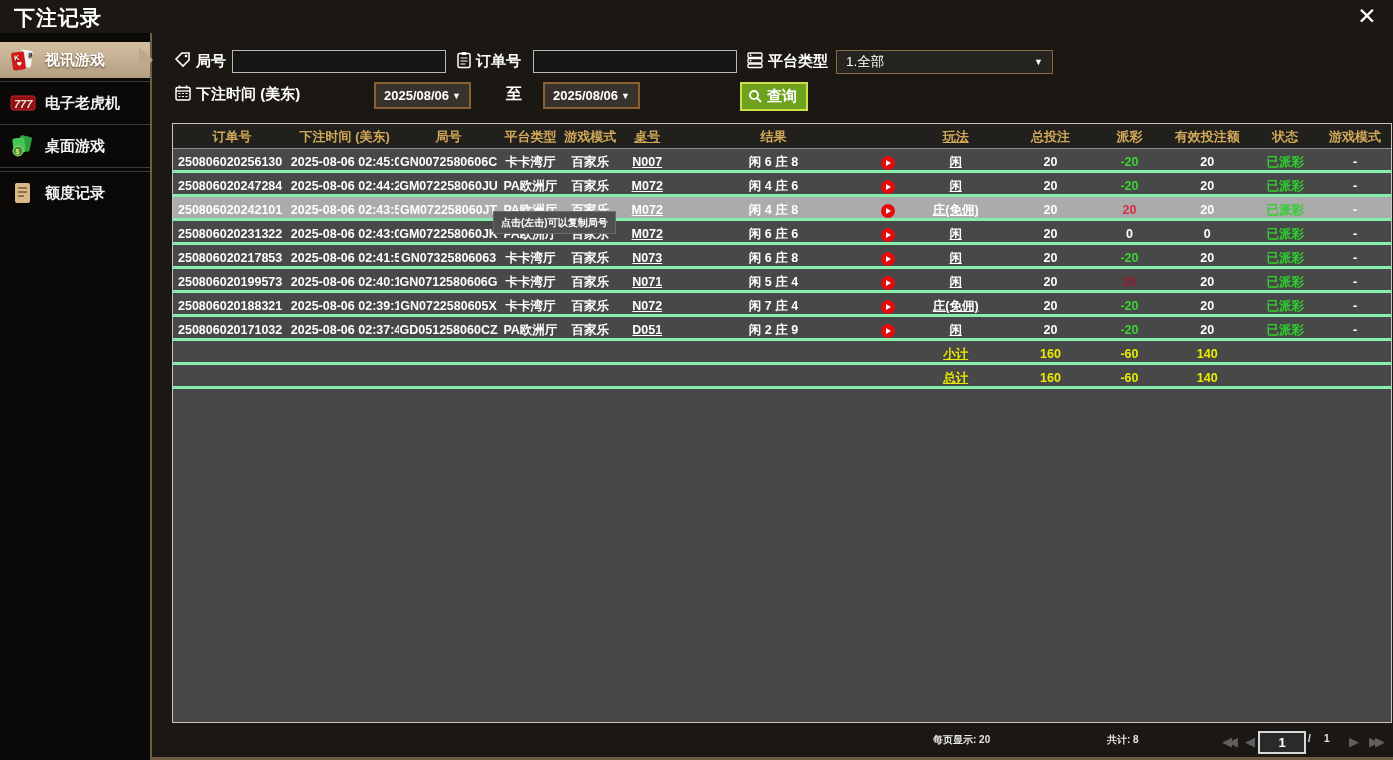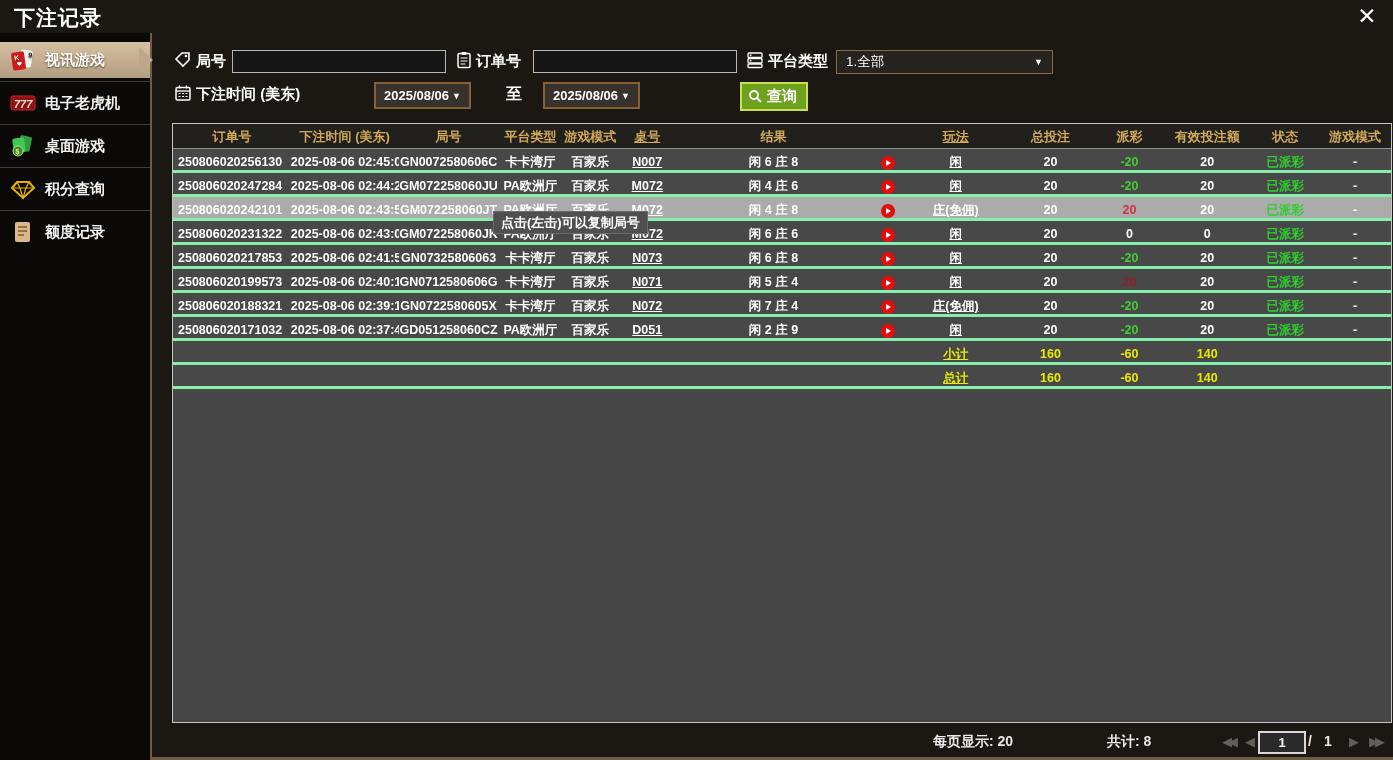--- a/index.html
+++ b/index.html
@@ -56,23 +56,23 @@
   .head .c0{text-align:center;padding-left:0;}
   .head .c1{text-align:center;}
   .neg{color:#3ed233;}
   .pos{color:#d32f45;}
   .pos-dim{color:#8e1f2c;}
   .zero{color:#fff;}
   .status-green{color:#2fcf2f;}
   .sum .cell{color:#eaea00;}
   .play-btn{display:inline-block;width:14px;height:14px;border-radius:50%;background:#e60c0c;vertical-align:middle;position:relative;cursor:pointer;}
   .play-btn::after{content:"";position:absolute;left:5px;top:4px;border:3.5px solid transparent;border-left:5px solid #fff;}
-  .tooltip{position:absolute;left:493px;top:211px;height:21px;line-height:21px;padding:0 7px;background:#4f4f4f;border:1px solid #6b6b6b;color:#fff;font-size:13px;font-weight:bold;white-space:nowrap;z-index:6;}
-  
-  .pg-text{position:absolute;color:#e8e8e8;font-size:14px;font-weight:bold;white-space:nowrap;text-align:center;}
+  .tooltip{position:absolute;left:493px;top:211px;height:21px;line-height:21px;padding:0 7px;background:#4f4f4f;border:1px solid #6b6b6b;color:#fff;font-size:10px;font-weight:bold;white-space:nowrap;z-index:6;}
+  
+  .pg-text{position:absolute;color:#e8e8e8;font-size:10px;font-weight:bold;white-space:nowrap;text-align:center;}
   .pg-arrow{position:absolute;color:#5f5f5f;font-size:13px;font-weight:bold;cursor:pointer;}
   .pg-arrow.dbl{letter-spacing:-4px;}
   .page-input{position:absolute;left:1258px;top:731px;width:40px;height:17px;background:#2a2a2a;border:2px solid #d9d9d9;color:#fff;font-size:13px;font-weight:bold;text-align:center;outline:none;}
   svg{display:block;}
 </style>
 </head>
 <body>
 
 <div class="title">下注记录</div>
 <div class="close-btn">✕</div>
@@ -107,29 +107,20 @@
           <svg width="26" height="22" viewBox="0 0 26 22">
             <rect x="9" y="1" width="12" height="15" rx="2" fill="#2e9e3e" transform="rotate(12 15 8)"></rect>
             <rect x="3" y="3" width="12" height="15" rx="2" fill="#44c653" transform="rotate(-8 9 10)"></rect>
             <circle cx="8" cy="16" r="5" fill="#2f8f3c" stroke="#bfe06a" stroke-width="1"></circle>
             <text x="5.5" y="18.8" font-size="7" font-weight="bold" fill="#ffe96a">$</text>
           </svg>
         </span>
         <span>桌面游戏</span>
       </div>
       <div class="menu-divider"></div>
-      <div class="menu-item">
-        <span class="mi">
-          <svg width="26" height="22" viewBox="0 0 26 22">
-            <path d="M7 4 L19 4 L24 10 L13 20 L2 10 Z" fill="none" stroke="#e6b400" stroke-width="2"></path>
-            <path d="M7 4 L10 10 L13 20 L16 10 L19 4 M2 10 L24 10" fill="none" stroke="#e6b400" stroke-width="1.2"></path>
-          </svg>
-        </span>
-        <span>积分查询</span>
-      </div>
       <div class="menu-divider"></div>
       <div class="menu-item">
         <span class="mi">
           <svg width="26" height="22" viewBox="0 0 26 22">
             <rect x="5" y="1" width="15" height="20" rx="2" fill="#d9b98c"></rect>
             <path d="M8 6h9M8 10h9M8 14h6" stroke="#7c5a2e" stroke-width="1.6"></path>
           </svg>
         </span>
         <span>额度记录</span>
       </div>

